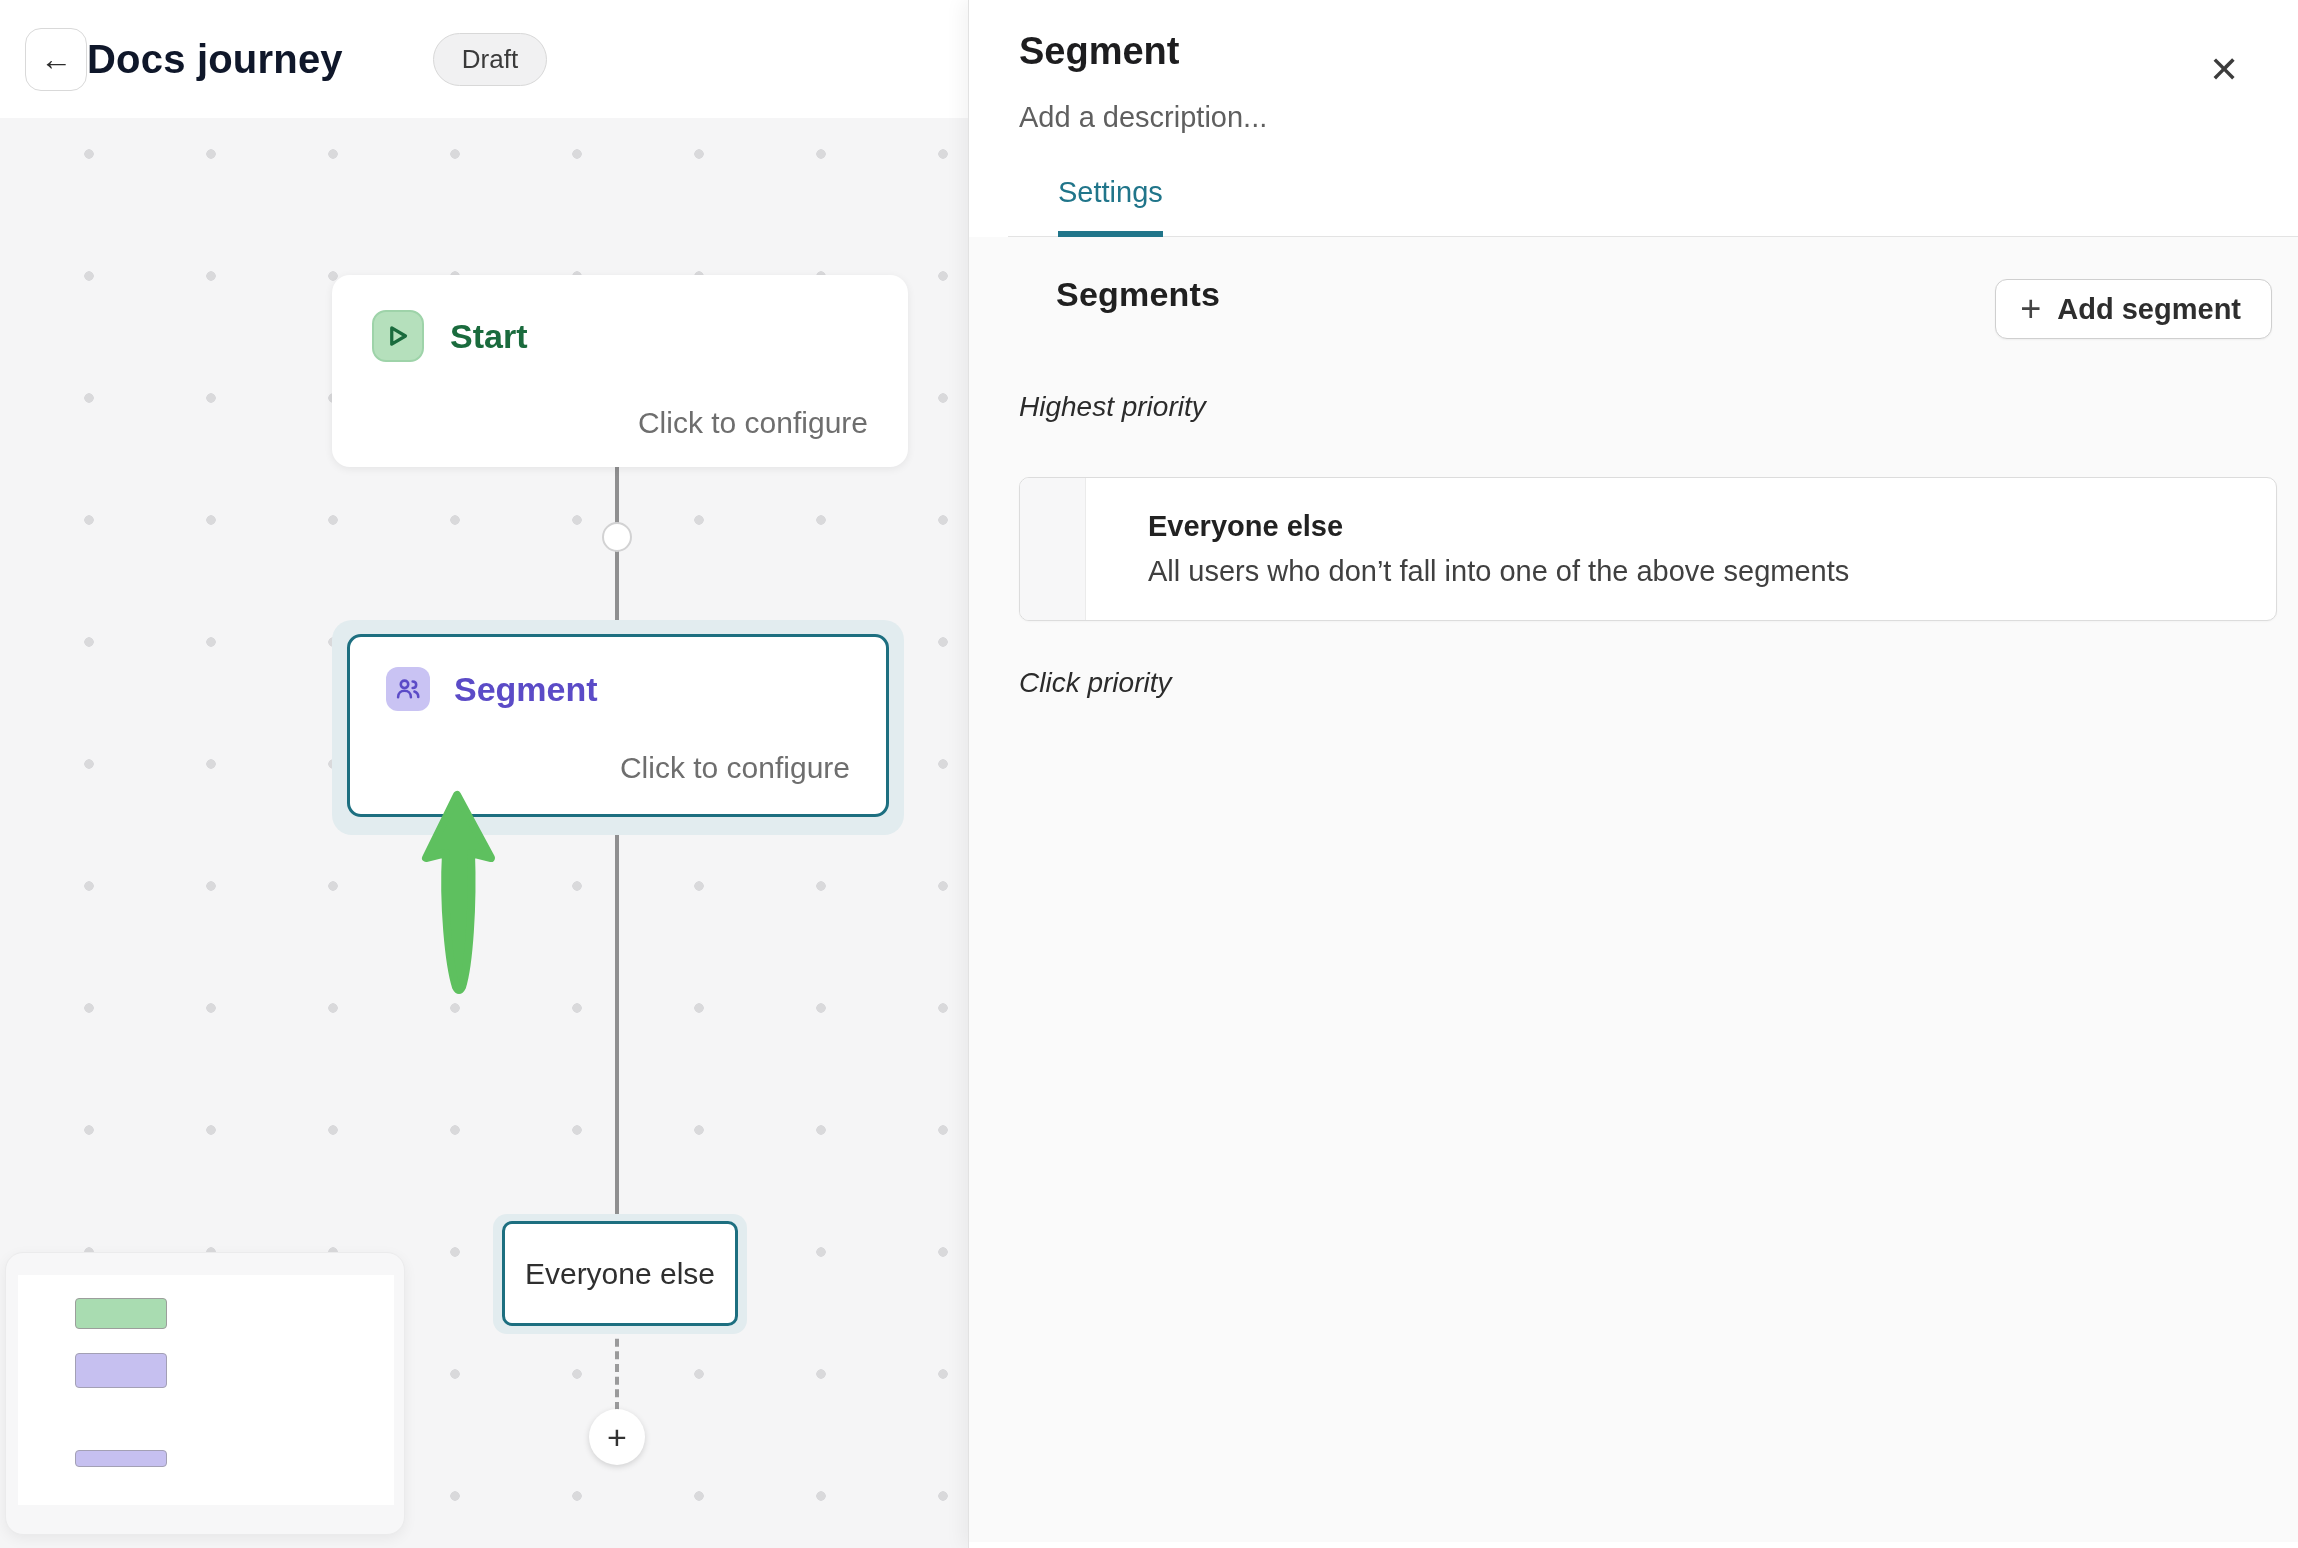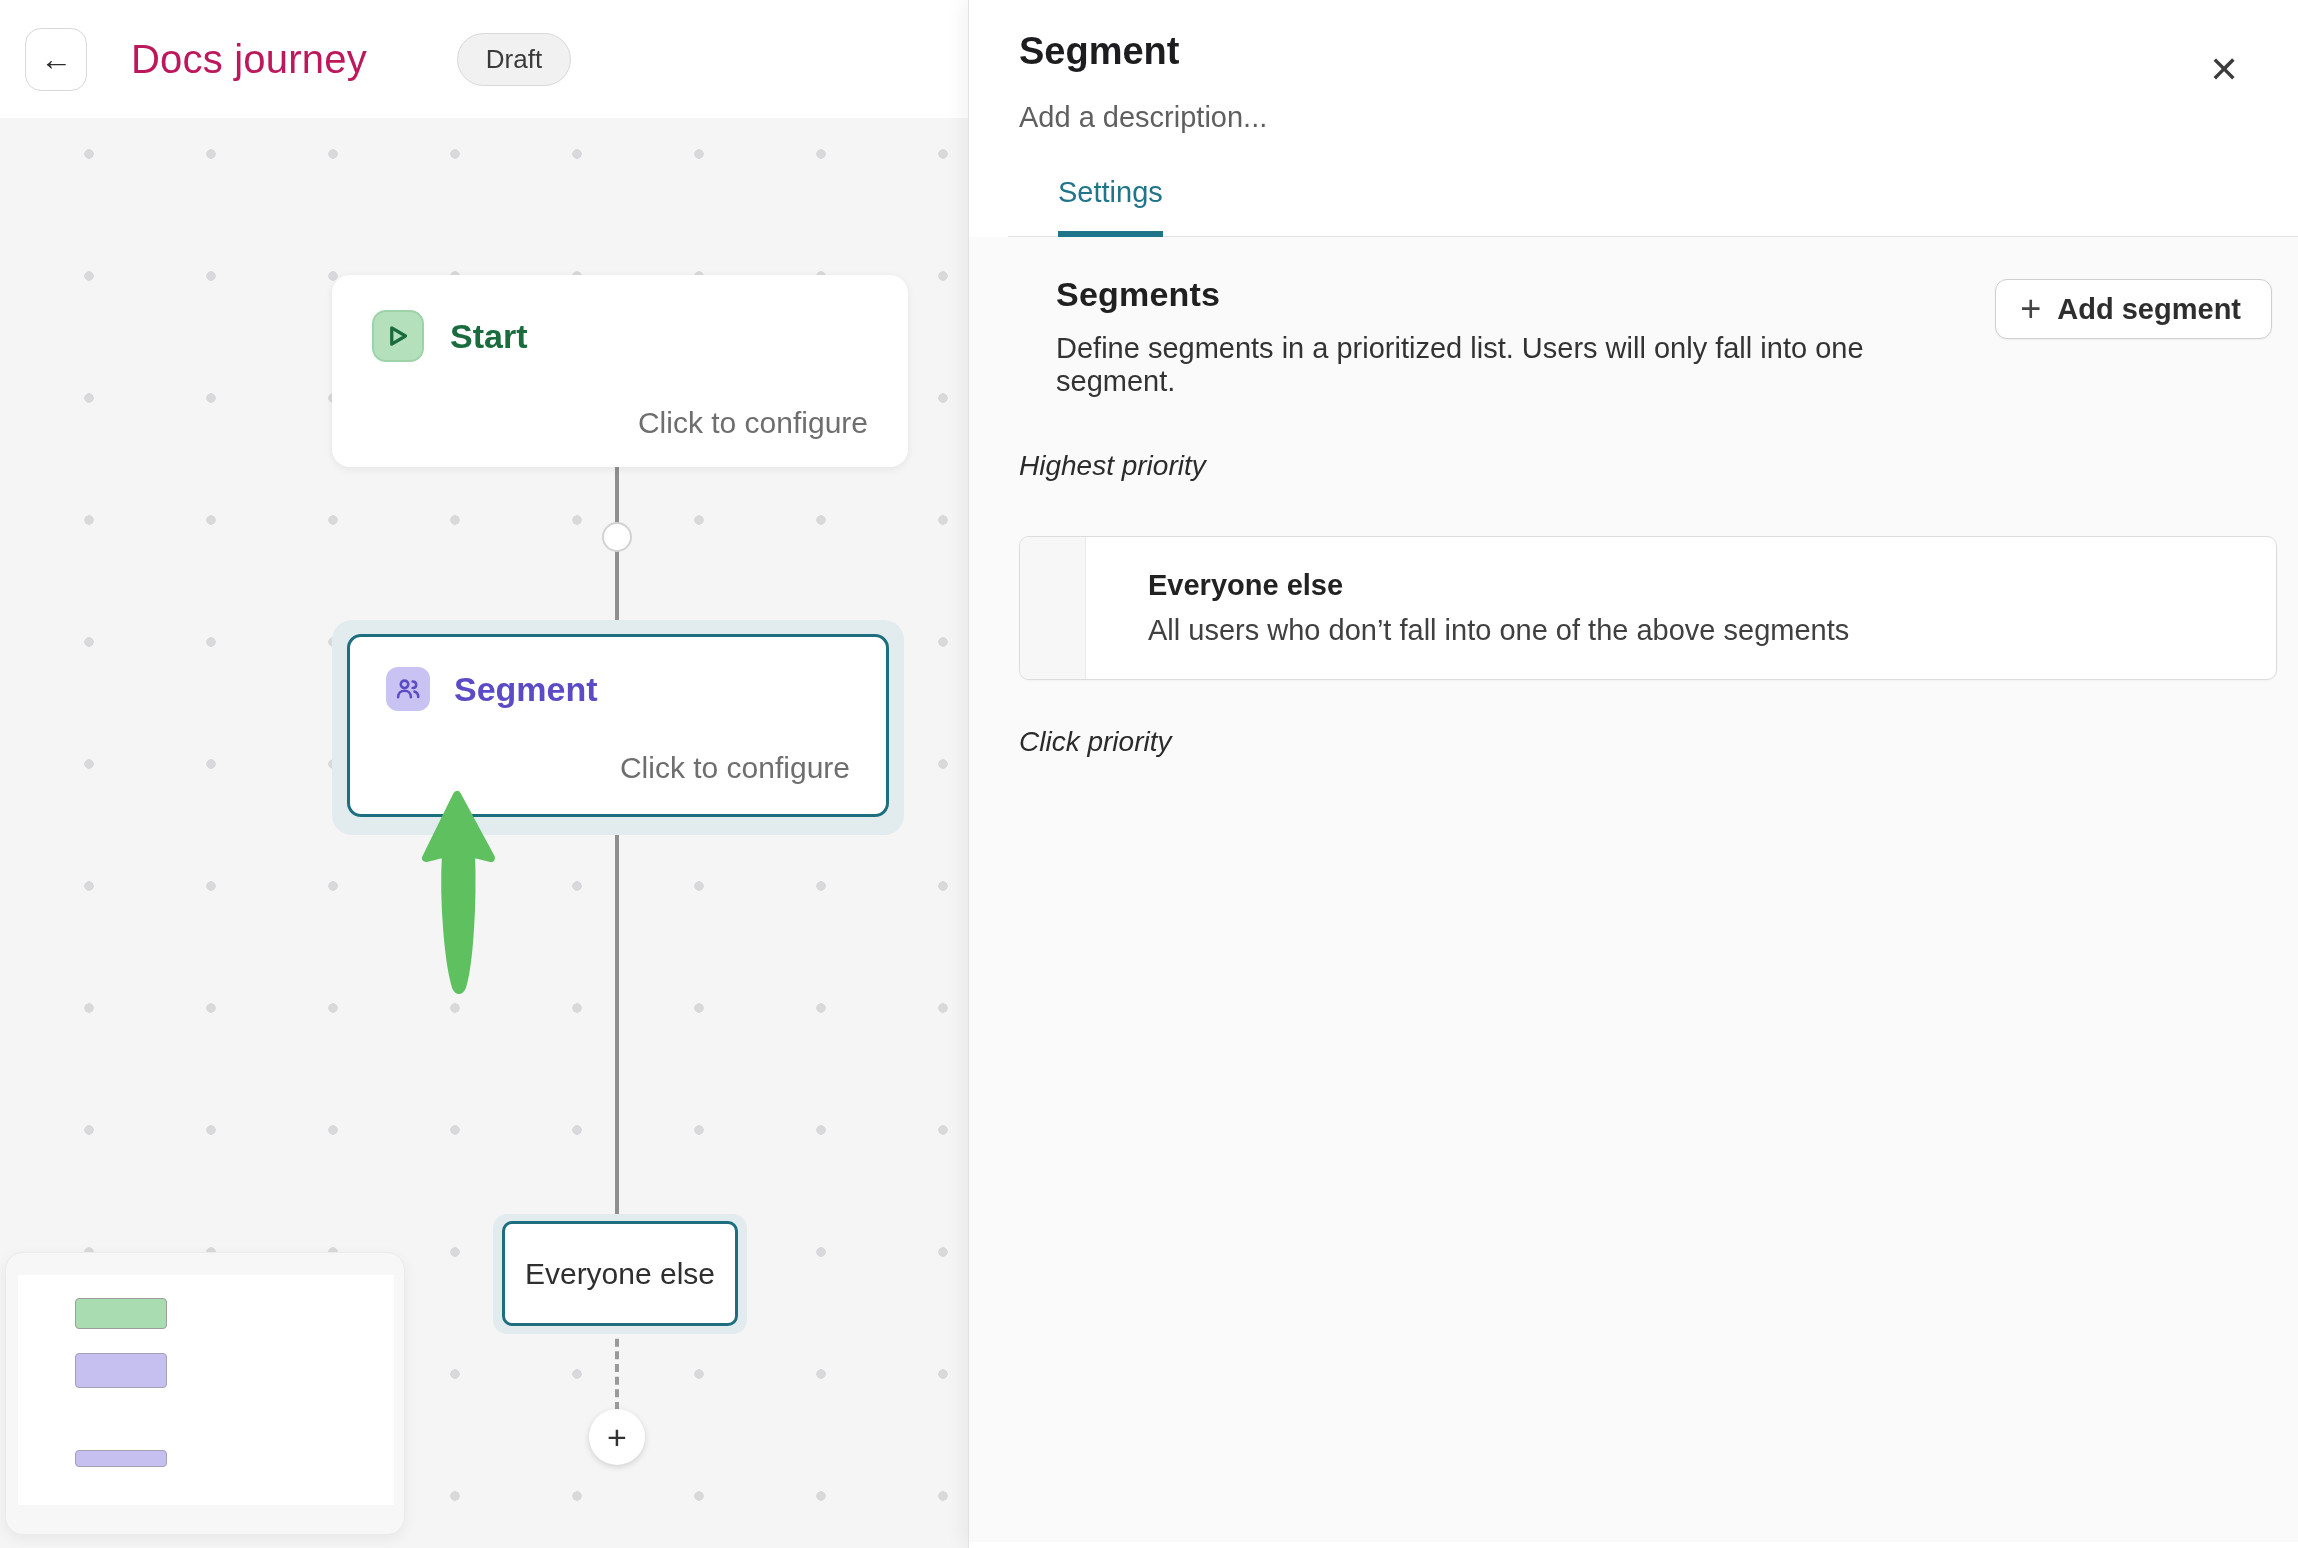--- a/index.html
+++ b/index.html
@@ -25,21 +25,21 @@
   
   .canvas-header {
     position:absolute; left:0; top:0; width:968px; height:118px; background:#fff;
     display:flex; align-items:center; padding-left:25px;
   }
   .back-btn {
     width:62px; height:63px; border:1px solid #d9d9d9; border-radius:16px;
     background:#fff; display:flex; align-items:center; justify-content:center;
     font-size:32px; color:#2d2d2d; cursor:pointer;
   }
-  .journey-title { font-size:40px; font-weight:400; color:#be185d; margin-left:44px; letter-spacing:.2px; }
+  .journey-title { font-size:40px; font-weight:700; color:#0f172a; letter-spacing:.2px; }
   .draft-badge {
     margin-left:90px; padding:10px 28px; border:1px solid #d8d8d8; border-radius:28px;
     background:#f1f1f2; color:#3a3a3a; font-size:26px;
   }
 
   
   .connector { position:absolute; width:4px; background:#8f8f90; }
   .connector-circle {
     position:absolute; width:30px; height:30px; border-radius:50%;
     background:#ffffff; border:2px solid #d2d2d3;
@@ -212,21 +212,20 @@
   </div>
 
   <div class="tabs-row">
     <span class="tab">Settings</span>
   </div>
 
   <div class="panel-body">
     <div class="section-head-row">
       <div style="max-width:900px;">
         <div class="section-title">Segments</div>
-        <div class="section-desc">Define segments in a prioritized list. Users will only fall into one segment.</div>
       </div>
       <button class="add-segment-btn">
         <span class="plus">+</span>
         <span class="label">Add segment</span>
       </button>
     </div>
 
     <div class="priority-label hp">Highest priority</div>
 
     <div class="segment-list-card">

